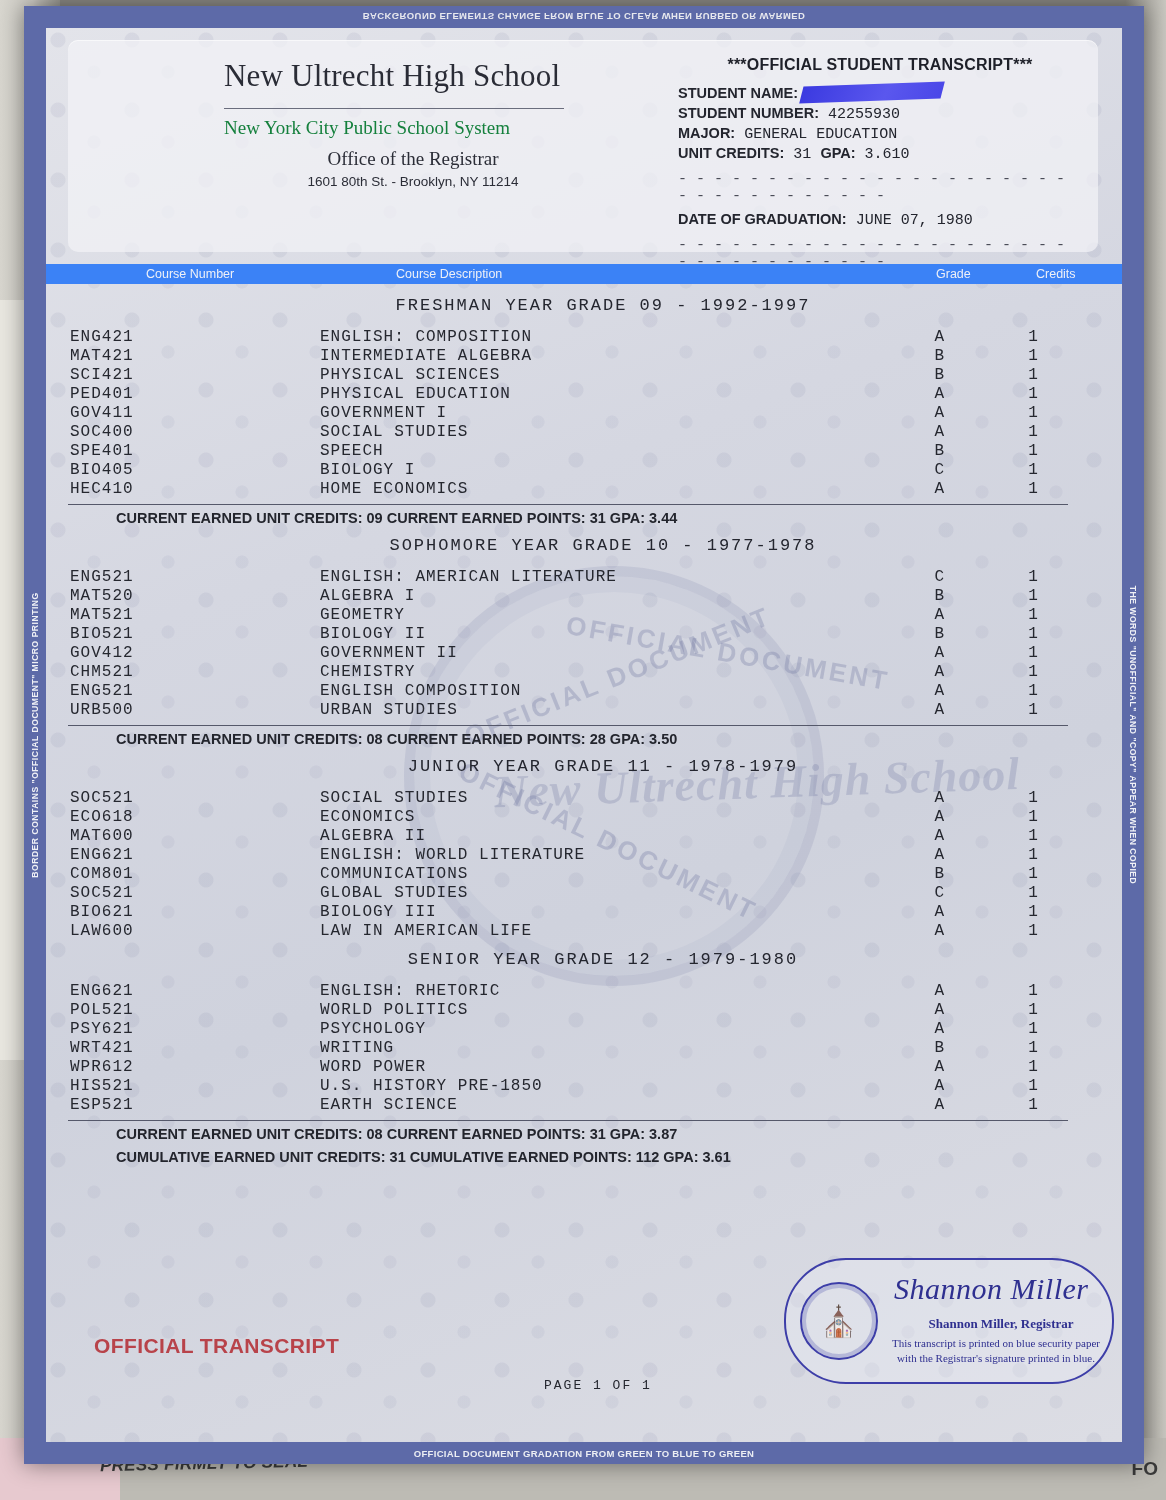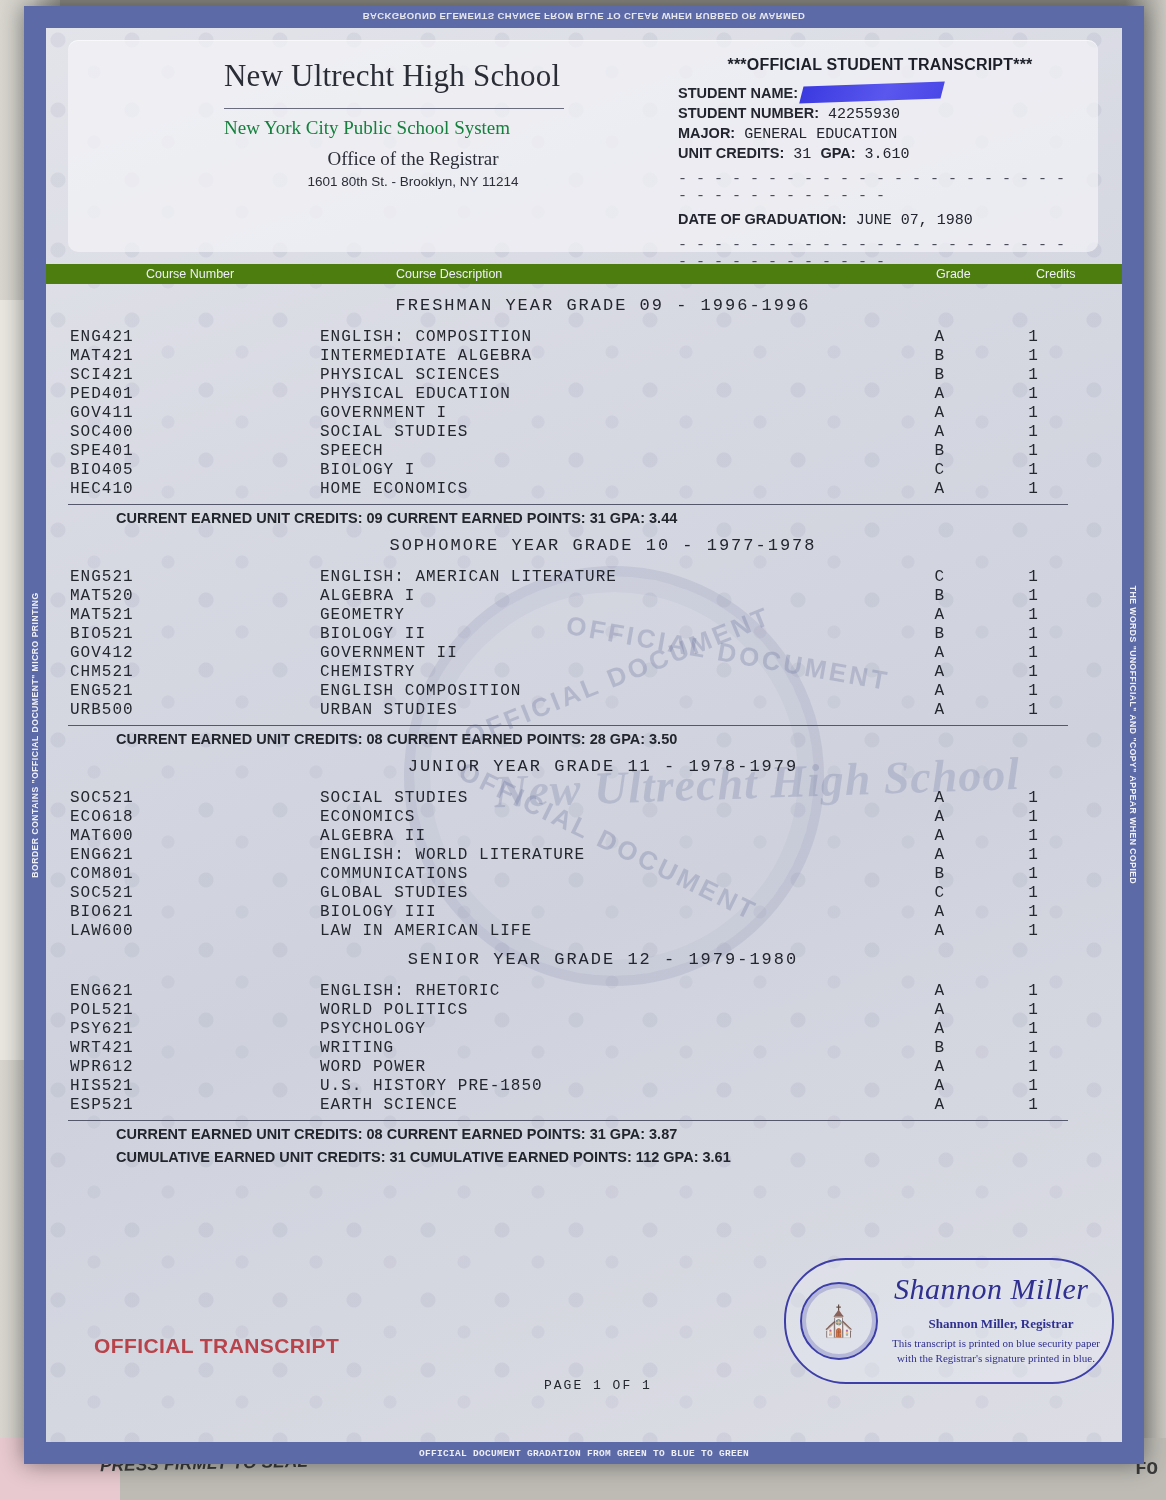--- a/index.html
+++ b/index.html
@@ -36,21 +36,21 @@
     position: absolute; left: 0; bottom: 0; width: 120px; height: 62px;
     background: #e7c9cf;
   }
   .desk-bottom .seal-text {
     position: absolute; left: 100px; bottom: 26px;
     font-style: italic; font-weight: 700; font-size: 17px; color: #3b3b3b;
     transform: rotate(-1.2deg); letter-spacing: .3px;
   }
   .desk-bottom .right-mark {
     position: absolute; right: 8px; bottom: 20px;
-    font-weight: 700; font-size: 19px; color: #3b3b3b; font-family: Liberation Mono, monospace;
+    font-weight: 700; font-size: 19px; color: #3b3b3b;
   }
 
   
   #sheet {
     position: absolute;
     left: 24px; top: 6px;
     width: 1120px; height: 1458px;
     background: #d9dae2;
     box-shadow: 0 0 22px rgba(0,0,0,.45);
     overflow: hidden;
@@ -101,21 +101,21 @@
   .top-warning {
     position: absolute; left: 22px; right: 22px; top: 0; height: 22px;
     display:flex; align-items:center; justify-content:center;
     font-size: 9.5px; font-weight: 700; color: #e7e8ee;
     letter-spacing: .4px;
     transform: scaleY(-1);
   }
   .bottom-strip {
     position: absolute; left: 22px; right: 22px; bottom: 0; height: 22px;
     display:flex; align-items:center; justify-content:center;
-    font-size: 9.5px; font-weight: 700; color: #eceef3; letter-spacing: .3px; font-family: Liberation Mono, monospace;
+    font-size: 9.5px; font-weight: 700; color: #eceef3; letter-spacing: .3px;
   }
   .side-left-text, .side-right-text {
     position: absolute; top: 0; height: 1458px; width: 22px;
     display: flex; align-items: center; justify-content: center;
     color: #f0f1f6; font-size: 8.6px; font-weight: 700; letter-spacing: .5px;
     white-space: nowrap;
   }
   .side-left-text { left: 0; }
   .side-left-text > span { transform: rotate(-90deg); }
   .side-right-text { right: 0; }
@@ -165,21 +165,21 @@
     margin-left: 4px;
   }
   .hdr-sep {
     font-family:"Liberation Mono", monospace; font-size: 15px; color:#4a4c57;
     letter-spacing: 0px; margin: 8px 0 6px 0;
   }
 
   
   .colbar {
     position: absolute; left: 22px; right: 22px; top: 258px; height: 20px;
-    background: #4d7c0f;
+    background: #3b82f6;
     color: #eef0f7;
     font-size: 12.5px;
   }
   .colbar span { position:absolute; top: 3px; }
   .c-num { left: 100px; }
   .c-desc { left: 350px; }
   .c-grade { left: 890px; }
   .c-cred { left: 990px; }
 
   
@@ -315,21 +315,21 @@
 
     <div class="colbar">
       <span class="c-num">Course Number</span>
       <span class="c-desc">Course Description</span>
       <span class="c-grade">Grade</span>
       <span class="c-cred">Credits</span>
     </div>
 
     <div class="body" id="years-container">
         <div class="block">
-          <div class="year-title">FRESHMAN YEAR GRADE 09 - 1996-1996</div>
+          <div class="year-title">FRESHMAN YEAR GRADE 09 - 1992-1997</div>
           <table class="courses">
             <tbody>
               <tr>
                 <td class="code">ENG421</td>
                 <td class="desc">ENGLISH: COMPOSITION</td>
                 <td class="grade">A</td>
                 <td class="cred">1</td>
               </tr>
               <tr>
                 <td class="code">MAT421</td>

